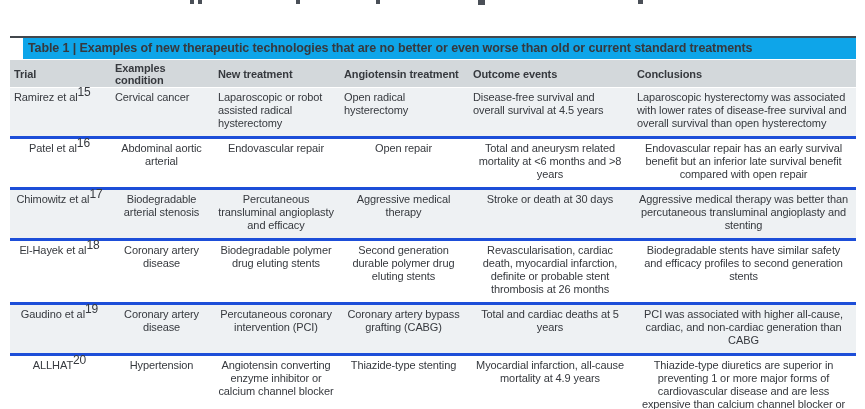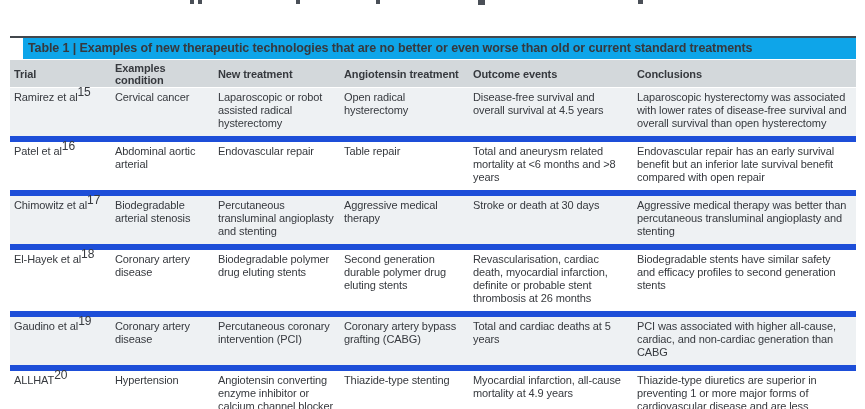--- a/index.html
+++ b/index.html
@@ -54,21 +54,21 @@
   }
   tbody td {
     vertical-align: top;
     font-size: 11px;
     line-height: 13px;
     padding: 3px 6px 6px 4px;
     letter-spacing: -0.1px;
   }
   tbody tr:nth-child(odd) { background: #eef1f3; }
   tbody tr:nth-child(even) { background: #ffffff; }
-  tbody tr + tr td { border-top: 6px solid #1d4ed8; }
+  tbody tr + tr td { border-top: 3px solid #1d4ed8; text-align: center; }
   sup { font-size: 12px; line-height: 0; }
 </style>
 </head>
 <body>
 
 <div class="artifact">
   <i style="left:190px;width:4px;height:4px;"></i>
   <i style="left:198px;width:4px;height:4px;"></i>
   <i style="left:296px;width:4px;height:4px;"></i>
   <i style="left:376px;width:4px;height:4px;"></i>
@@ -104,29 +104,29 @@
     <td>Laparoscopic or robot assisted radical hysterectomy</td>
     <td>Open radical hysterectomy</td>
     <td>Disease-free survival and overall survival at 4.5 years</td>
     <td>Laparoscopic hysterectomy was associated with lower rates of disease-free survival and overall survival than open hysterectomy</td>
   </tr>
 
   <tr>
     <td><span>Patel et al</span><sup>16</sup></td>
     <td>Abdominal aortic arterial</td>
     <td>Endovascular repair</td>
-    <td>Table repair</td>
+    <td>Open repair</td>
     <td>Total and aneurysm related mortality at &lt;6 months and &gt;8 years</td>
     <td>Endovascular repair has an early survival benefit but an inferior late survival benefit compared with open repair</td>
   </tr>
 
   <tr>
     <td><span>Chimowitz et al</span><sup>17</sup></td>
     <td>Biodegradable arterial stenosis</td>
-    <td>Percutaneous transluminal angioplasty and stenting</td>
+    <td>Percutaneous transluminal angioplasty and efficacy</td>
     <td>Aggressive medical therapy</td>
     <td>Stroke or death at 30 days</td>
     <td>Aggressive medical therapy was better than percutaneous transluminal angioplasty and stenting</td>
   </tr>
 
   <tr>
     <td><span>El-Hayek et al</span><sup>18</sup></td>
     <td>Coronary artery disease</td>
     <td>Biodegradable polymer drug eluting stents</td>
     <td>Second generation durable polymer drug eluting stents</td>

